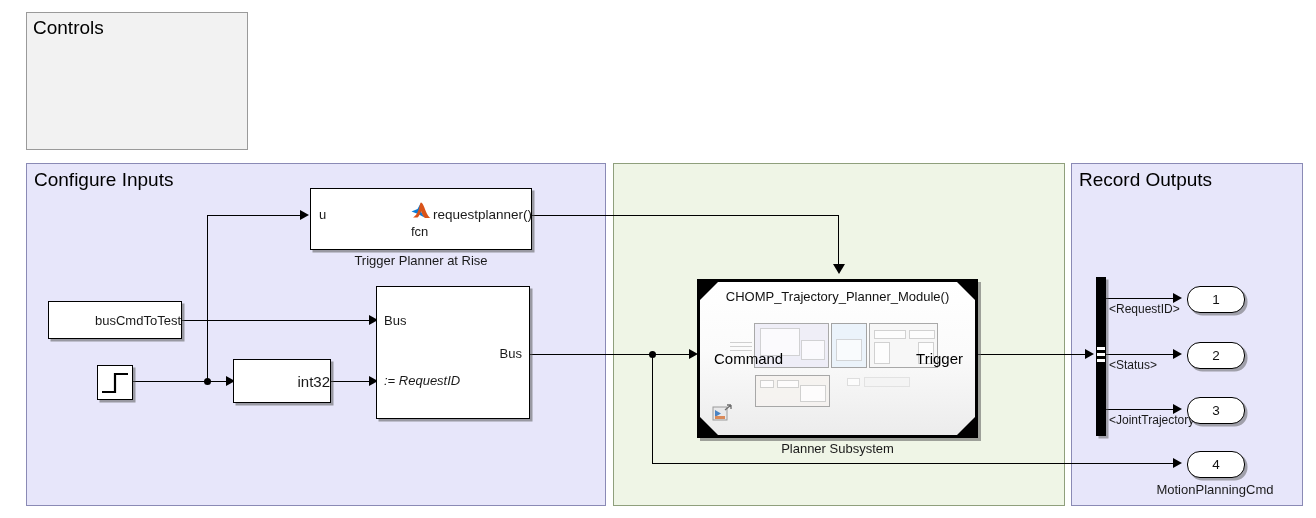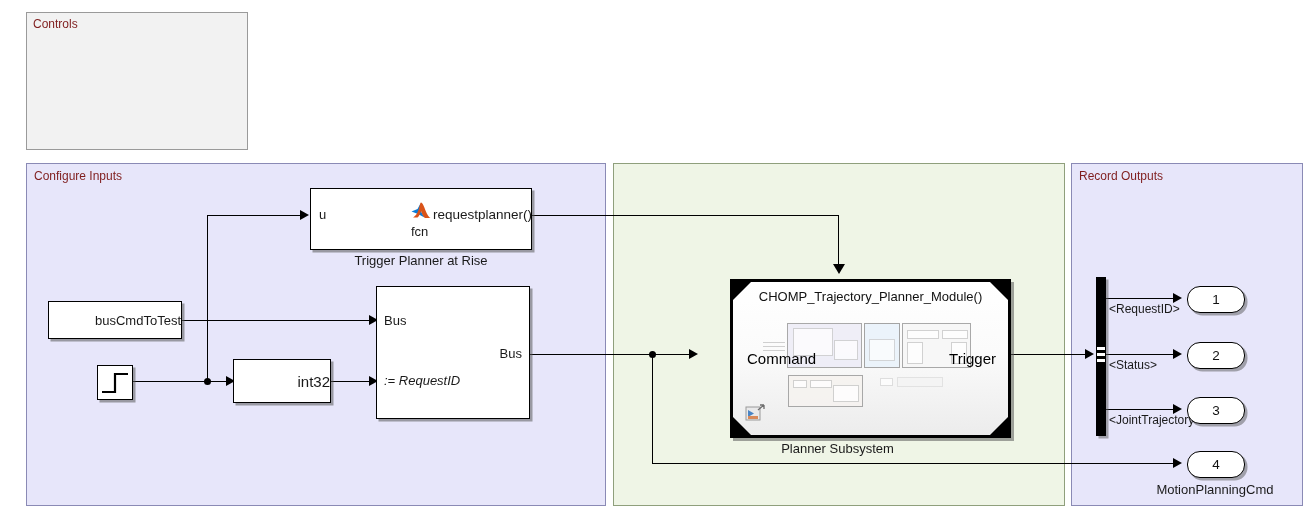--- a/index.html
+++ b/index.html
@@ -1,21 +1,21 @@
 <!DOCTYPE html>
 <html><head>
 <meta charset="utf-8">
 <style>
   html,body{margin:0;padding:0;background:#ffffff;}
   body{font-family:"Liberation Sans",sans-serif;}
   #stage{position:relative;width:1316px;height:518px;background:#ffffff;overflow:hidden;}
 
   
   .area{position:absolute;box-sizing:border-box;}
-  .area-title{position:absolute;font-size:12px;color:#7f1d1d;white-space:nowrap;}
+  .area-title{position:absolute;font-size:19px;color:#000000;white-space:nowrap;}
 
   .ctrl-area{background:#f2f2f2;border:1px solid #9a9a9a;}
   .purple-area{background:#e7e6fa;border:1px solid #8a8ab5;}
   .green-area{background:#eff5e6;border:1px solid #8f9f7c;}
 
   
   .blk{position:absolute;box-sizing:border-box;background:#ffffff;border:1.6px solid #000;
        box-shadow:2.5px 2.5px 0 0 rgba(90,90,90,.55);}
   .blk-lbl{position:absolute;font-size:13px;color:#1a1a1a;white-space:nowrap;}
   .blk-under{position:absolute;font-size:13px;color:#1a1a1a;white-space:nowrap;text-align:center;}
@@ -46,21 +46,21 @@
            display:flex;align-items:center;justify-content:center;font-size:13.5px;color:#111;
            box-shadow:2.5px 2.5px 0 0 rgba(90,90,90,.5);}
 
   
   .busbar{position:absolute;background:#000;box-shadow:2.5px 2.5px 0 0 rgba(90,90,90,.5);}
   .busport{position:absolute;background:#fff;}
 
   
   .subsys{position:absolute;box-sizing:border-box;border:3px solid #000;
           background:linear-gradient(180deg,#ffffff 0%,#fbfbfb 45%,#ececec 100%);
-          box-shadow:3px 3px 0 0 rgba(90,90,90,.55);overflow:hidden;margin-left:33px;}
+          box-shadow:3px 3px 0 0 rgba(90,90,90,.55);overflow:hidden;}
   .corner{position:absolute;width:0;height:0;}
   .ss-title{position:absolute;left:0;right:0;text-align:center;font-size:13px;color:#111;}
   .ss-port{position:absolute;font-size:15px;color:#000;}
   .ghost{position:absolute;box-sizing:border-box;border:1px solid #9b9b9b;}
   .ghost-in{position:absolute;box-sizing:border-box;border:1px solid #c8c8c8;background:#fff;}
   .hair{position:absolute;background:#cfcfcf;height:1px;}
   .badge{position:absolute;width:20px;height:18px;}
 
   
   .mlogo{position:absolute;width:20px;height:17px;}

